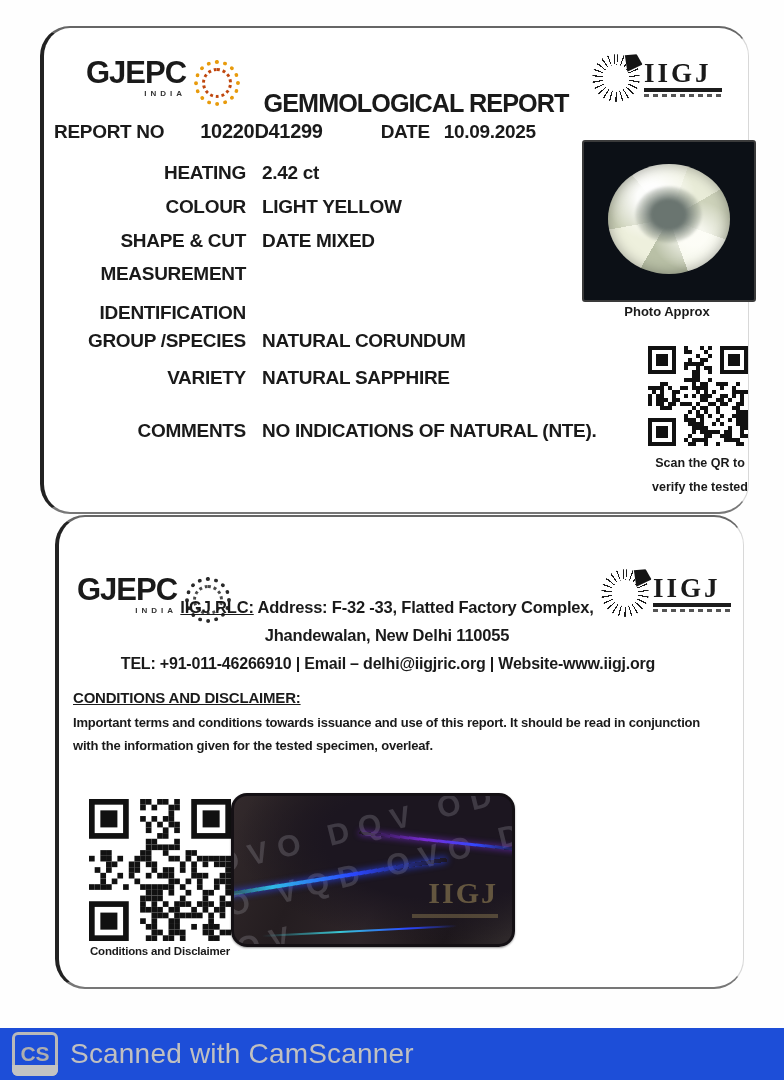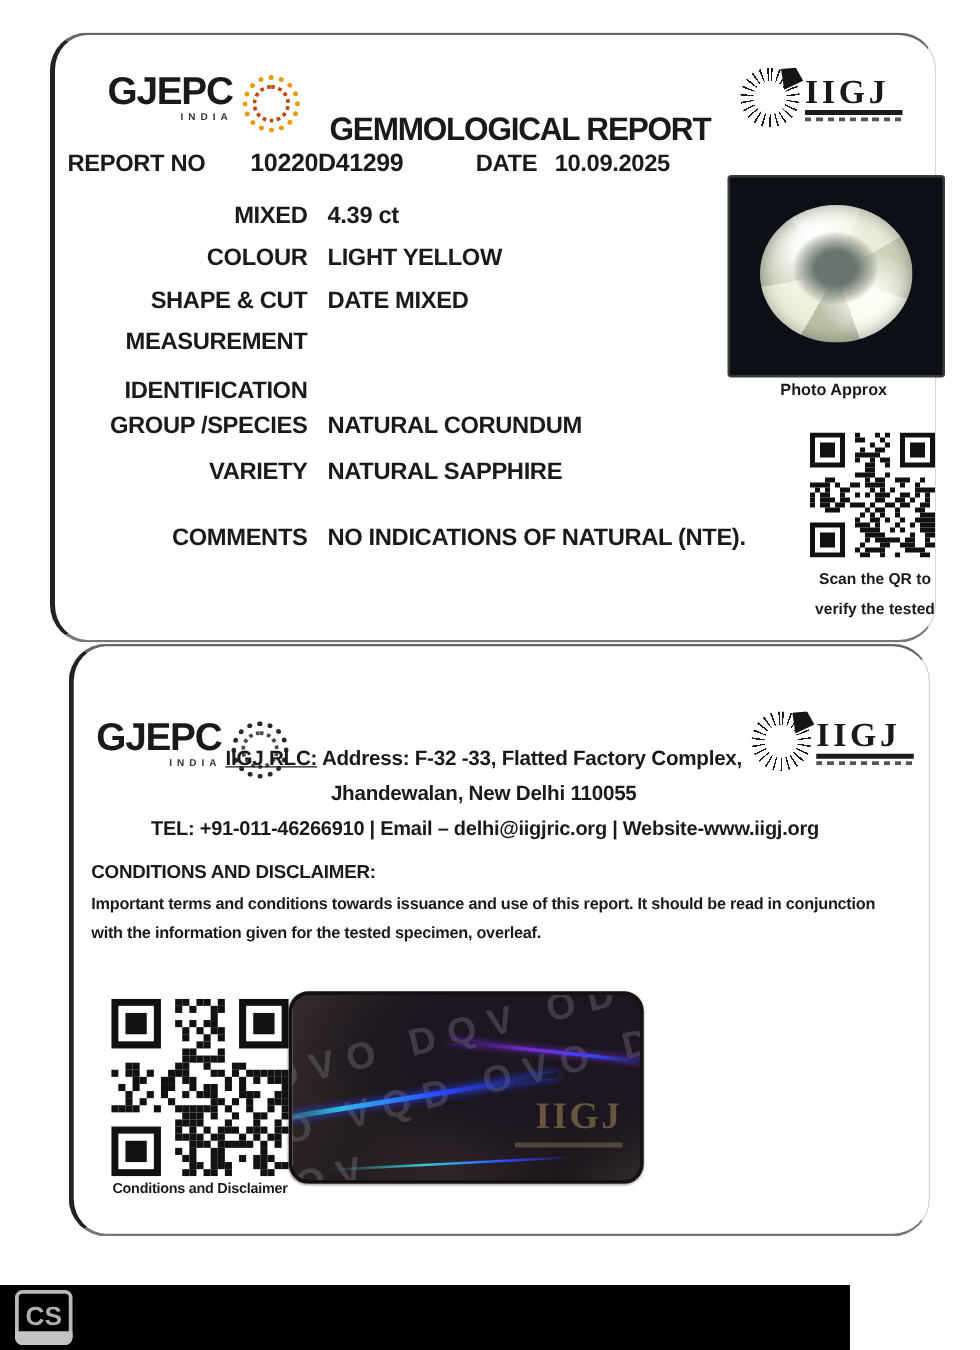--- a/index.html
+++ b/index.html
@@ -76,21 +76,21 @@
   .qr1-cap{position:absolute;left:586px;width:140px;text-align:center;font-size:12.5px;font-weight:bold;}
 
   
   .addr{position:absolute;left:28px;top:76px;width:600px;text-align:center;
     font-size:16.5px;font-weight:bold;line-height:28px;letter-spacing:-0.2px;}
   .addr .org{text-decoration:underline;}
   .contact{position:absolute;left:14px;top:138px;width:630px;text-align:center;
     font-size:16px;font-weight:bold;letter-spacing:-0.2px;white-space:nowrap;}
 
   .disc-head{position:absolute;left:14px;top:172px;font-size:15px;font-weight:bold;
-    letter-spacing:-0.2px;text-align:center;}
+    text-decoration:underline;letter-spacing:-0.2px;text-align:center;}
   .disc-body{position:absolute;left:14px;top:194px;width:652px;
     font-size:13px;font-weight:bold;line-height:23px;letter-spacing:-0.2px;}
 
   #qr2{left:30px;top:282px;width:142px;height:142px;}
   .qr2-cap{position:absolute;left:16px;top:428px;width:170px;text-align:center;
     font-size:11.5px;font-weight:bold;letter-spacing:-0.2px;}
 
   .holo{position:absolute;left:172px;top:276px;width:278px;height:148px;border-radius:16px;
     background:
       radial-gradient(ellipse at 75% 30%,#1c1620 0 40%,transparent 70%),
@@ -104,21 +104,21 @@
     font-family:"Liberation Serif","DejaVu Serif",serif;}
   .holo .brandbar{position:absolute;right:14px;bottom:26px;width:86px;height:4px;background:rgba(160,140,90,.4);}
   .holo .streak1{position:absolute;left:-8%;top:54%;width:85%;height:4px;transform:rotate(-9deg);
     background:linear-gradient(90deg,transparent,#2fb9e6 25%,#2a46ff 60%,transparent);box-shadow:0 0 7px #2a46ff;}
   .holo .streak2{position:absolute;right:-5%;top:30%;width:60%;height:3px;transform:rotate(6deg);
     background:linear-gradient(90deg,transparent,#7a2bd6 40%,#3347ff 70%,transparent);box-shadow:0 0 6px #7a2bd6;}
   .holo .streak3{position:absolute;left:10%;bottom:8%;width:70%;height:2px;transform:rotate(-3deg);
     background:linear-gradient(90deg,transparent,#39c7d4 40%,#2a46ff 75%,transparent);}
 
   
-  .footer{position:absolute;left:0;top:1028px;width:680px;height:52px;background:#000000;
+  .footer{position:absolute;left:0;top:1028px;width:784px;height:52px;background:#1d4ed8;
     display:flex;align-items:center;}
   .cs-badge{position:relative;margin-left:12px;width:40px;height:38px;border:3px solid #b9b9b9;
     border-radius:6px;display:flex;align-items:center;justify-content:center;
     font-size:21px;font-weight:bold;color:#aeaeae;flex:none;}
   .cs-badge::after{content:'';position:absolute;left:-3px;right:-3px;bottom:-3px;height:11px;
     background:#c3c3c3;border-radius:0 0 6px 6px;}
   .footer .txt{margin-left:12px;font-size:28px;color:#c0c0c0;letter-spacing:0.2px;}
 </style>
 </head>
 <body>
@@ -148,22 +148,22 @@
   </div>
 
   <div class="report-row">
     <span>REPORT NO</span>
     <span class="no">10220D41299</span>
     <span class="datelab">DATE</span>
     <span class="dateval">10.09.2025</span>
   </div>
 
   <div class="frow" style="top:134px;">
-    <span class="lab">MIXED</span>
-    <span class="val">4.39 ct</span>
+    <span class="lab">HEATING</span>
+    <span class="val">2.42 ct</span>
   </div>
   <div class="frow" style="top:168px;">
     <span class="lab">COLOUR</span>
     <span class="val">LIGHT YELLOW</span>
   </div>
   <div class="frow" style="top:202px;">
     <span class="lab">SHAPE &amp; CUT</span>
     <span class="val">DATE MIXED</span>
   </div>
   <div class="frow" style="top:235px;">
@@ -630,13 +630,14 @@
     <div class="streak2"></div>
     <div class="streak1"></div>
     <div class="streak3"></div>
     <div class="brand">IIGJ</div>
     <div class="brandbar"></div>
   </div>
 </div>
 
 <div class="footer">
   <div class="cs-badge">CS</div>
+  <div class="txt">Scanned with CamScanner</div>
 </div>
 
 </body></html>

